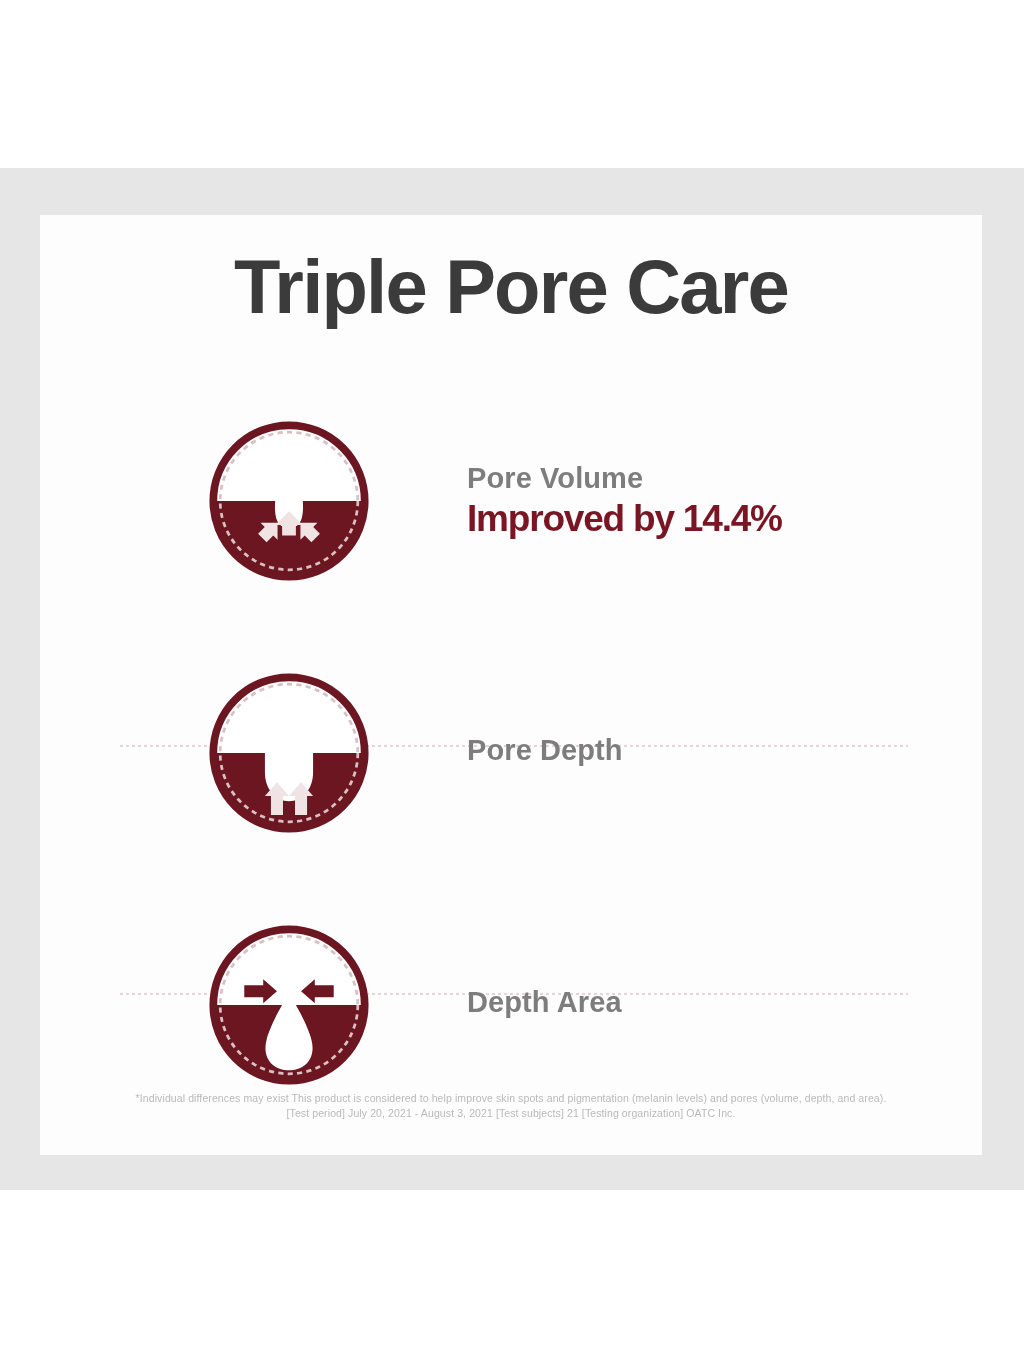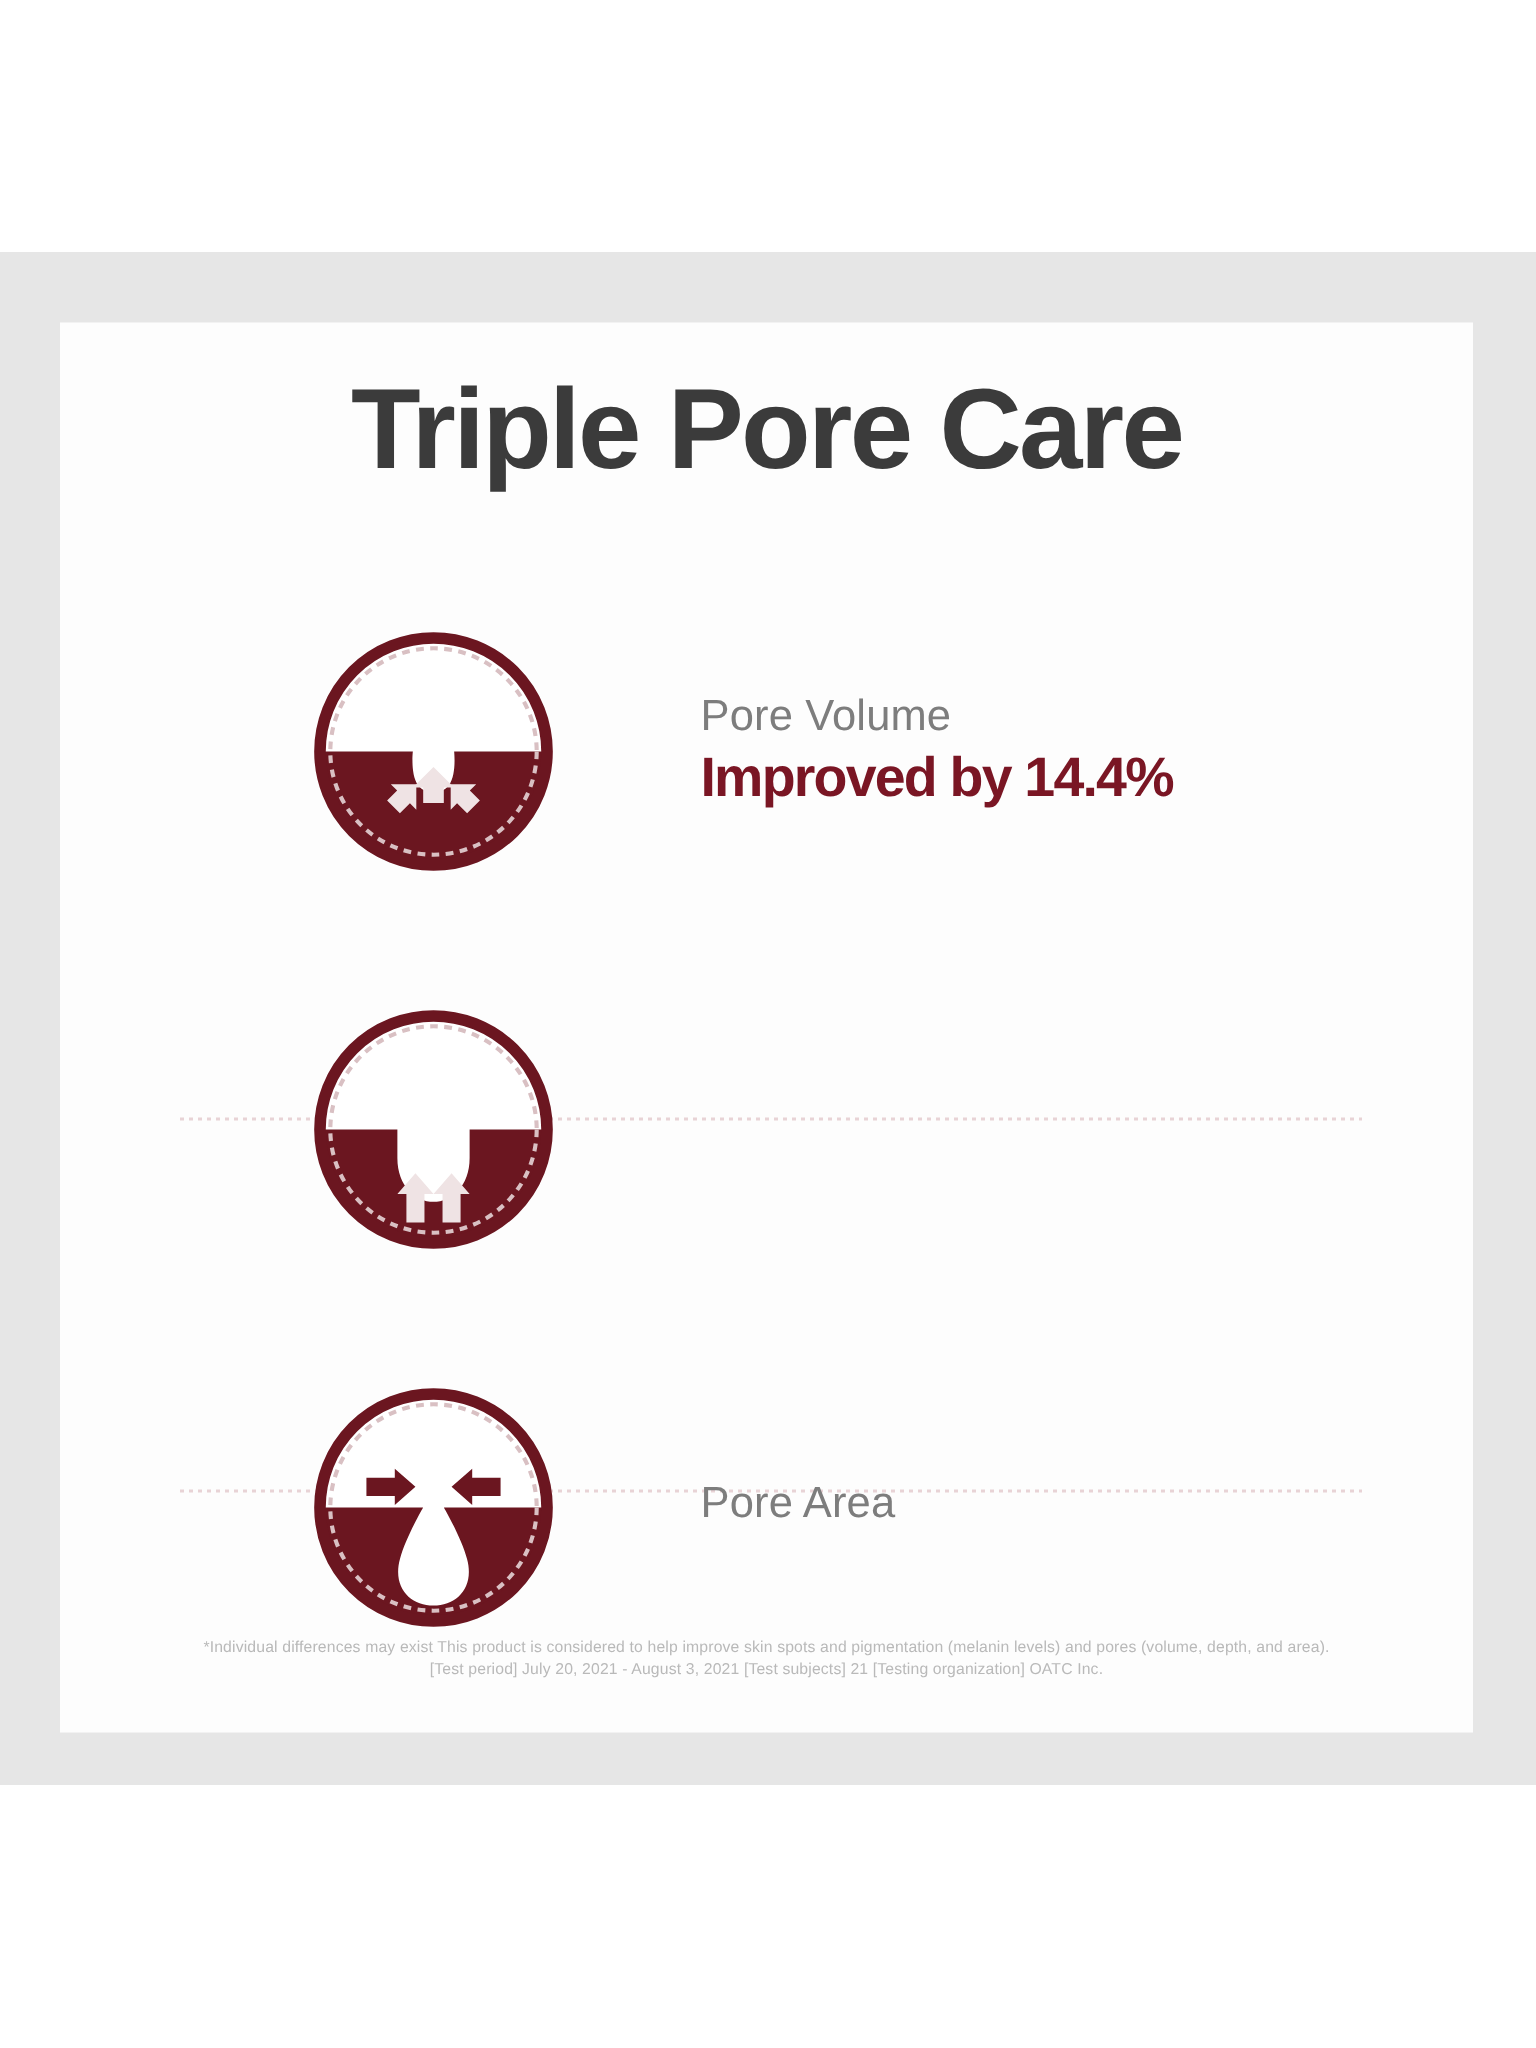--- a/index.html
+++ b/index.html
@@ -89,21 +89,21 @@
 
   .text-wrap {
     position: absolute;
     left: 427px;
     top: 50%;
     transform: translateY(-50%);
   }
 
   .metric-label {
     font-size: 29px;
-    font-weight: 400;
+    font-weight: 700;
     color: #7d7d7d;
     letter-spacing: 0.1px;
     line-height: 1.1;
     margin-bottom: 4px;
     font-family: "Liberation Sans", sans-serif;
   }
 
   .metric-value {
     font-size: 37px;
     font-weight: 700;
@@ -231,20 +231,21 @@
 
             <g fill="#efe3e4" transform="translate(86,172) rotate(-90)">
               <path d="M 0 -7 L 22 -7 L 22 -14 L 38 0 L 22 14 L 22 7 L 0 7 Z"></path>
             </g>
             <g fill="#efe3e4" transform="translate(114,172) rotate(-90)">
               <path d="M 0 -7 L 22 -7 L 22 -14 L 38 0 L 22 14 L 22 7 L 0 7 Z"></path>
             </g>
           </svg>
         </div>
         <div class="text-wrap">
+          <div class="metric-label">Pore Depth</div>
         </div>
       </div>
 
       <div class="divider d2"></div>
 
       <div class="row">
         <div class="icon-wrap">
           <svg viewBox="0 0 200 200" xmlns="http://www.w3.org/2000/svg">
             <defs>
               <clipPath id="clipCircle3">
@@ -270,21 +271,21 @@
 
             <g fill="#6b1620" transform="translate(48,84)">
               <path d="M 0 -7 L 22 -7 L 22 -14 L 38 0 L 22 14 L 22 7 L 0 7 Z"></path>
             </g>
             <g fill="#6b1620" transform="translate(152,84) rotate(180)">
               <path d="M 0 -7 L 22 -7 L 22 -14 L 38 0 L 22 14 L 22 7 L 0 7 Z"></path>
             </g>
           </svg>
         </div>
         <div class="text-wrap">
-          <div class="metric-label">Pore Area</div>
+          <div class="metric-label">Depth Area</div>
         </div>
       </div>
 
     </div>
 
     <div class="footnote">
       <span class="fn-line">*Individual differences may exist This product is considered to help improve skin spots and pigmentation (melanin levels) and pores (volume, depth, and area).</span>
       <span class="fn-line">[Test period] July 20, 2021 - August 3, 2021 [Test subjects] 21 [Testing organization] OATC Inc.</span>
     </div>
 

